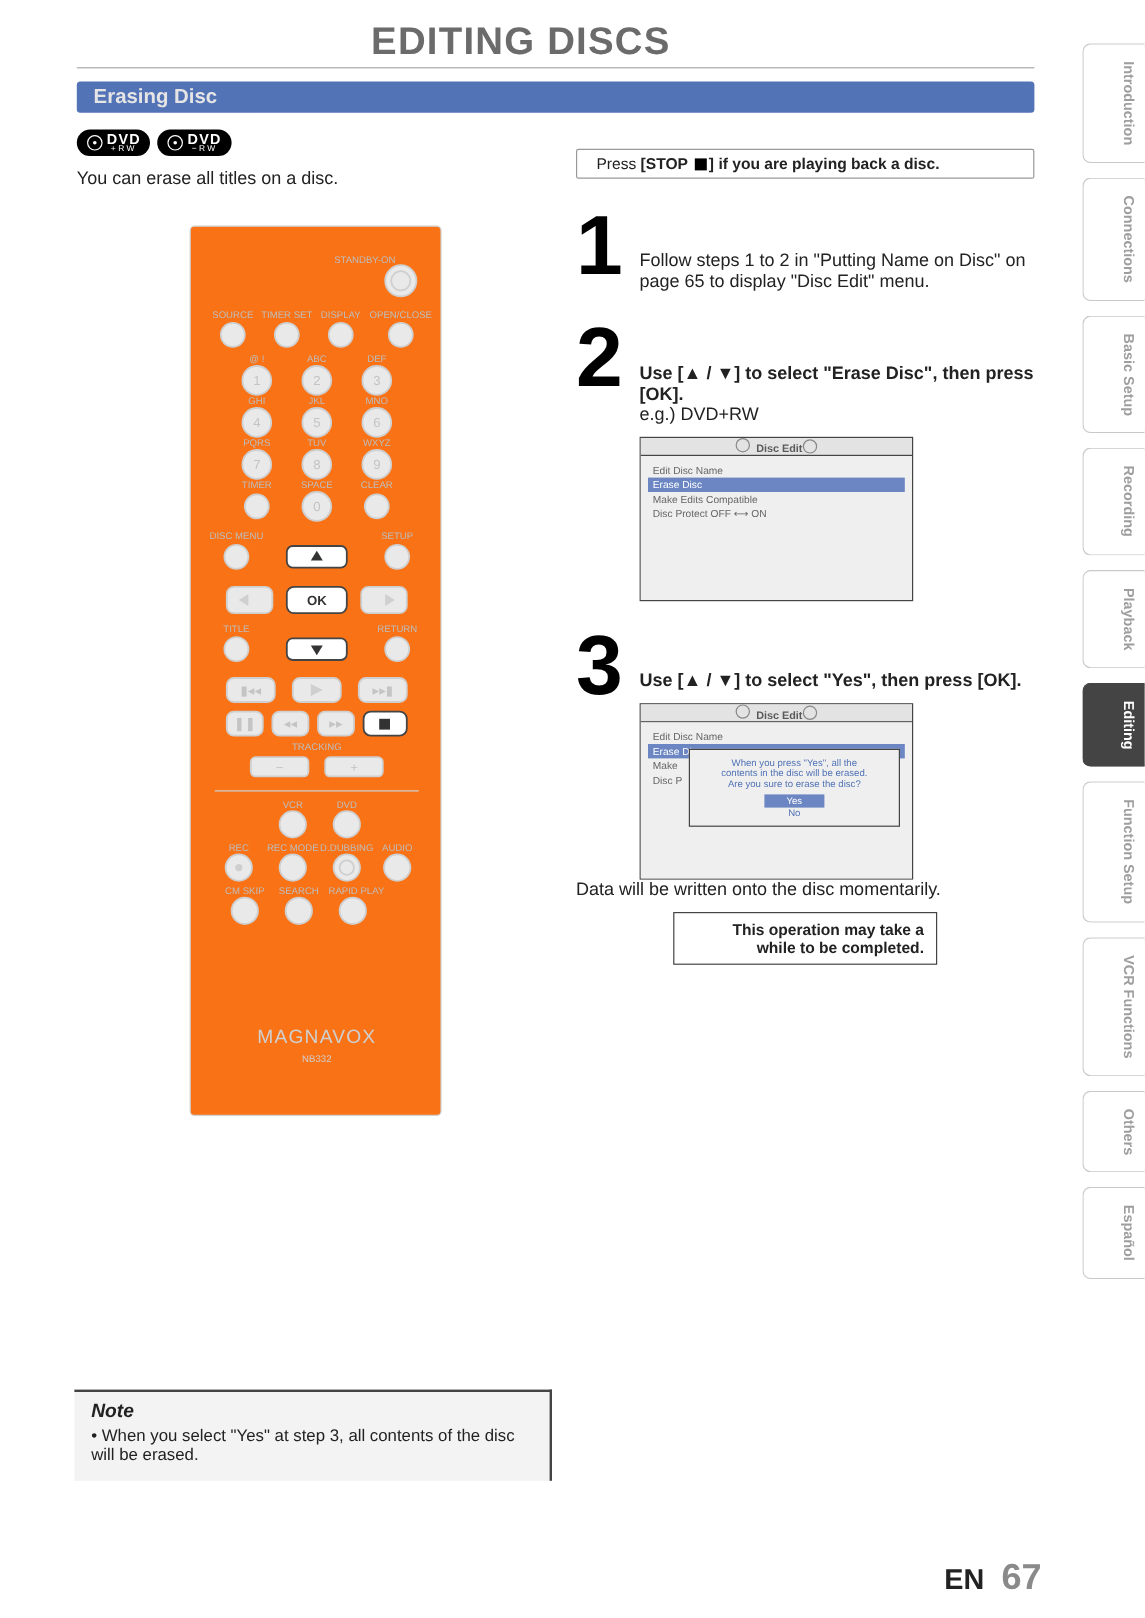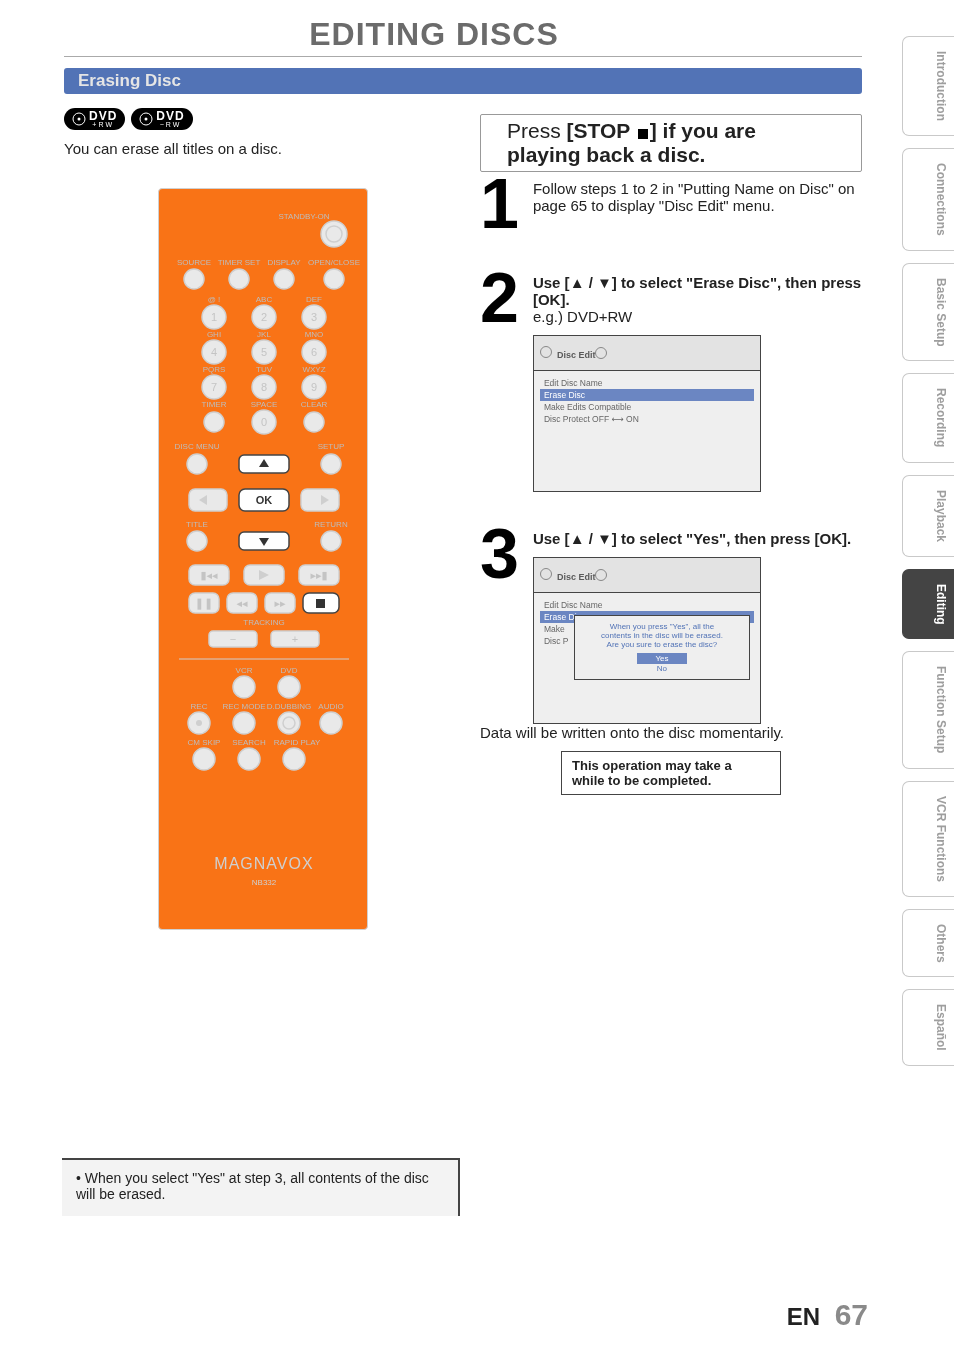--- a/index.html
+++ b/index.html
@@ -13,51 +13,51 @@
 
   .badges { position: absolute; left: 64px; top: 108px; display: flex; gap: 6px; }
   .badge { display: inline-flex; align-items: center; background: #000; color: #fff; border-radius: 999px; padding: 2px 8px; height: 22px; }
   .badge svg { margin-right: 3px; }
   .badge-line1 { font-weight: 700; font-size: 12px; letter-spacing: 1px; line-height: 1; }
   .badge-line2 { font-size: 7px; letter-spacing: 2px; line-height: 1; margin-top: -1px; text-align: center; }
   .badge-stack { display: flex; flex-direction: column; align-items: center; }
 
   .intro-text { position: absolute; left: 64px; top: 140px; width: 360px; font-size: 15px; }
 
-  .press-stop { position: absolute; left: 480px; top: 114px; width: 382px; border: 1px solid #999; padding: 4px 26px; font-size: 21px; border-radius: 2px; }
+  .press-stop { position: absolute; left: 480px; top: 124px; width: 382px; border: 1px solid #999; padding: 4px 16px; font-size: 13px; border-radius: 2px; }
   .press-stop .stop-icon { display: inline-block; width: 10px; height: 10px; background: #000; vertical-align: -1px; margin: 0 2px; }
 
   
   .remote { position: absolute; left: 158px; top: 188px; width: 210px; height: 742px; background: #f97316; border-radius: 4px; border: 1px solid #d0d0d0; overflow: hidden; }
   .remote .lbl { font-size: 8px; fill: #bdbdbd; text-anchor: middle; font-family: Arial; }
   .remote .ghost { stroke: #cfcfcf; stroke-width: 1.5; fill: #e9e9e9; }
   .remote .dark-rect { stroke: #444; stroke-width: 1.5; fill: #fff; }
   .remote .num { font-size: 11px; fill: #c4c4c4; text-anchor: middle; font-family: Arial; }
   .remote .ok { font-size: 11px; fill: #333; text-anchor: middle; font-weight: bold; }
 
   
   .step { position: absolute; left: 480px; width: 382px; }
   .step .bignum { font-size: 70px; font-weight: 900; color: #000; line-height: 0.7; }
   .step .stepbody { display: flex; gap: 14px; }
-  .step .steptext { font-size: 15px; flex: 1; }
+  .step .steptext { font-size: 15px; flex: 1; margin-top: 29px; }
   .step .steptext .b { font-weight: 700; }
 
   .osd { margin-top: 10px; width: 228px; border: 1px solid #444; }
-  .osd-title { background: #e3e3e3; border-bottom: 1px solid #444; padding: 10px 6px; display: flex; align-items: center; justify-content: flex-start; font-size: 9px; font-weight: 700; color: #5a5a5a; }
+  .osd-title { background: #e3e3e3; border-bottom: 1px solid #444; padding: 0 6px; display: flex; align-items: center; justify-content: center; font-size: 9px; font-weight: 700; color: #5a5a5a; }
   .osd-title .cicon { width: 12px; height: 12px; border: 1px solid #888; border-radius: 50%; display: inline-block; position: relative; }
   .osd-body { background: #efefef; padding: 6px 6px 36px 6px; font-size: 8.5px; color: #666; position: relative; min-height: 120px; }
   .osd-row { padding: 1px 4px; }
   .osd-sel { background: #6b86c2; color: #fff; }
   .osd-popup { position: absolute; left: 40px; right: 10px; top: 22px; background: #efefef; border: 1px solid #444; padding: 6px; font-size: 8px; color: #5273b6; text-align: center; }
   .osd-popup .yesno { margin-top: 4px; }
   .osd-popup .opt { display: block; margin: 0 auto; width: 50px; }
   .osd-popup .yes { background: #6b86c2; color: #fff; padding: 1px 0; }
 
   .result { font-size: 15px; }
-  .result-box { margin-top: 10px; width: 220px; border: 1px solid #444; text-align: left; padding: 6px 10px; font-size: 13px; font-weight: 700; margin-left: auto; margin-right: auto; }
+  .result-box { margin-top: 10px; width: 220px; border: 1px solid #444; text-align: right; padding: 6px 10px; font-size: 13px; font-weight: 700; margin-left: auto; margin-right: auto; }
 
   
   .notebox { position: absolute; left: 62px; top: 1158px; width: 398px; border-top: 2px solid #444; border-right: 2px solid #444; background: #f3f3f3; padding: 8px 14px 14px 14px; }
   .notebox .ntitle { font-style: italic; font-weight: 700; font-size: 16px; }
   .notebox .nbody { font-size: 14px; margin-top: 2px; }
 
   
   .sidetabs { position: absolute; right: 0; top: 36px; width: 52px; display: flex; flex-direction: column; gap: 12px; }
   .tab { writing-mode: vertical-rl; text-orientation: mixed; font-size: 12px; font-weight: 700; color: #9e9e9e; border: 1px solid #c9c9c9; border-right: none; border-radius: 7px 0 0 7px; padding: 14px 6px; text-align: center; background: #fff; }
   .tab.active { background: #444; color: #fff; border-color: #444; }
@@ -288,20 +288,21 @@
         </div>
       </div>
     </div>
     <div class="result">Data will be written onto the disc momentarily.</div>
     <div class="result-box">
       <span>This operation may take a</span><br><span>while to be completed.</span>
     </div>
   </div>
 
   <div class="notebox">
+    <div class="ntitle">Note</div>
     <div class="nbody">• When you select "Yes" at step 3, all contents of the disc will be erased.</div>
   </div>
 
   <div class="sidetabs">
     <div class="tab">Introduction</div>
     <div class="tab">Connections</div>
     <div class="tab">Basic Setup</div>
     <div class="tab">Recording</div>
     <div class="tab">Playback</div>
     <div class="tab active">Editing</div>

